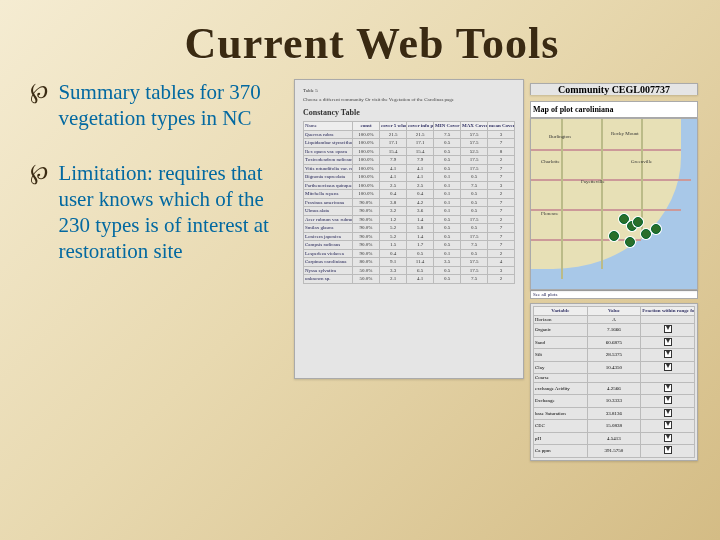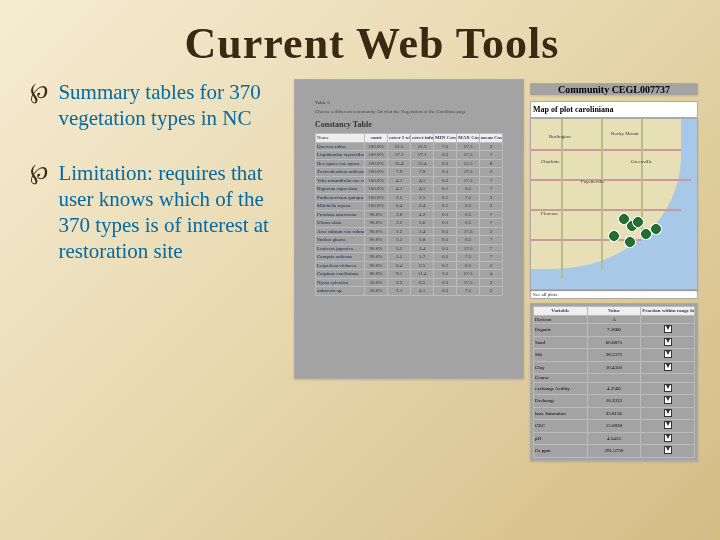--- a/index.html
+++ b/index.html
@@ -22,23 +22,23 @@
   .content{display:flex;padding:10px 18px 0 30px;gap:14px}
   .left{width:250px}
   .bullet{display:flex;align-items:flex-start;margin-bottom:28px}
   .bmark{
     font-size:22px;color:#3a2a12;margin-right:10px;line-height:1.1;
     font-family:'Segoe Script','Brush Script MT',cursive;
   }
   .btext{font-size:21px;color:#0369a1;line-height:1.25}
   .right{flex:1;display:flex;flex-direction:column;gap:6px}
   .topright{display:flex;gap:6px}
-  .panel{background:#a3a3a3;border:1px solid #aaa;box-shadow:0 1px 2px rgba(0,0,0,.15)}
+  .panel{background:#e5e5e5;border:1px solid #aaa;box-shadow:0 1px 2px rgba(0,0,0,.15)}
   
-  .dtable{width:230px;height:300px;font-size:6px;color:#333;padding:20px;box-sizing:border-box}
+  .dtable{width:230px;height:300px;font-size:6px;color:#333;padding:8px;box-sizing:border-box}
   .commhdr{font-weight:700;font-size:10px;text-align:center;margin:4px 0 6px}
   .breadcrumb{font-size:5px;color:#444;margin:2px 0 6px}
   .tabname{font-size:5px;margin-bottom:4px}
   .cthdr{font-size:8px;font-weight:700;margin:2px 0 4px}
   table{border-collapse:collapse;width:100%;table-layout:fixed}
   th,td{border:1px solid #bbb;padding:1px;font-size:5px;line-height:1.1;overflow:hidden;white-space:nowrap;text-align:center}
   th{background:#eee;color:#336}
   th.name,td.name{width:46px;text-align:left;color:#225;font-weight:400}
   
   .mapblock{width:168px}
@@ -80,21 +80,21 @@
 <div class="title">Current Web Tools</div>
 
 <div class="content">
   <div class="left">
     <div class="bullet">
       <span class="bmark">℘</span>
       <span class="btext">Summary tables for  370 vegetation types in NC</span>
     </div>
     <div class="bullet">
       <span class="bmark">℘</span>
-      <span class="btext">Limitation: requires that user knows which of the 370 types is of interest at restoration site</span>
+      <span class="btext">Limitation: requires that user knows which of the 230 types is of interest at restoration site</span>
     </div>
   </div>
 
   <div class="right">
     <div class="topright">
 
       <div class="panel dtable">
         <div class="tabname">Table 5</div>
         <div class="breadcrumb">
           <span>Choose a different community</span>

